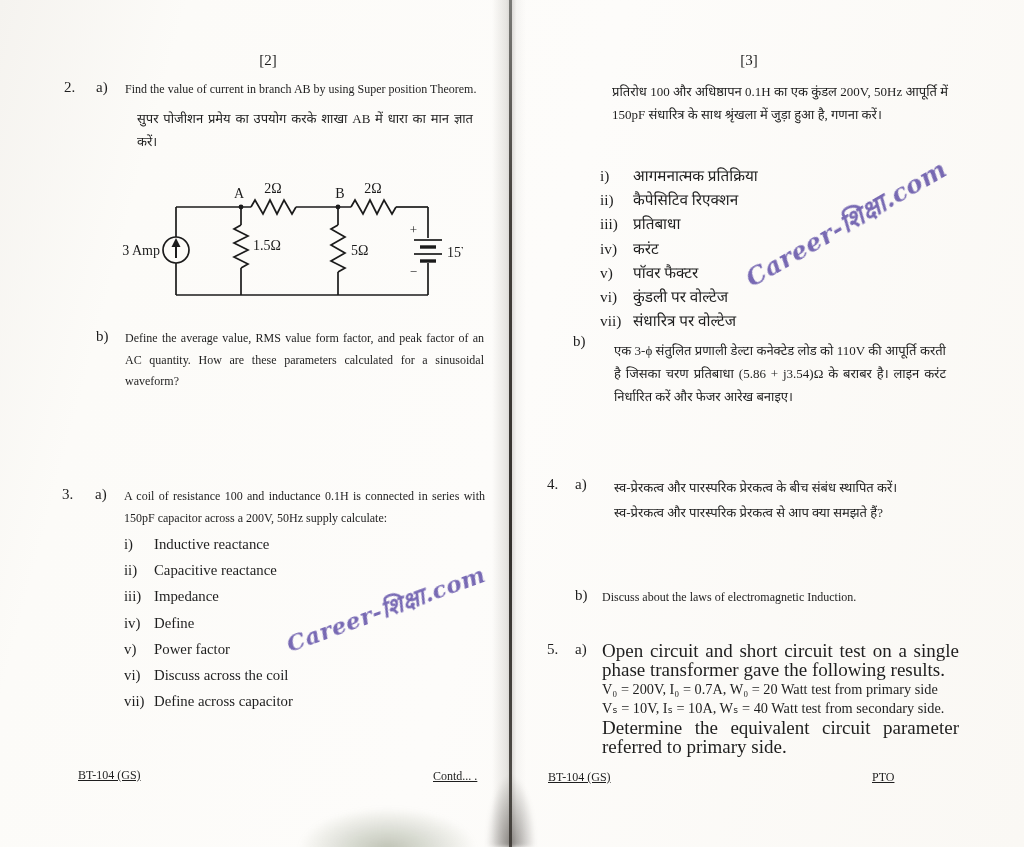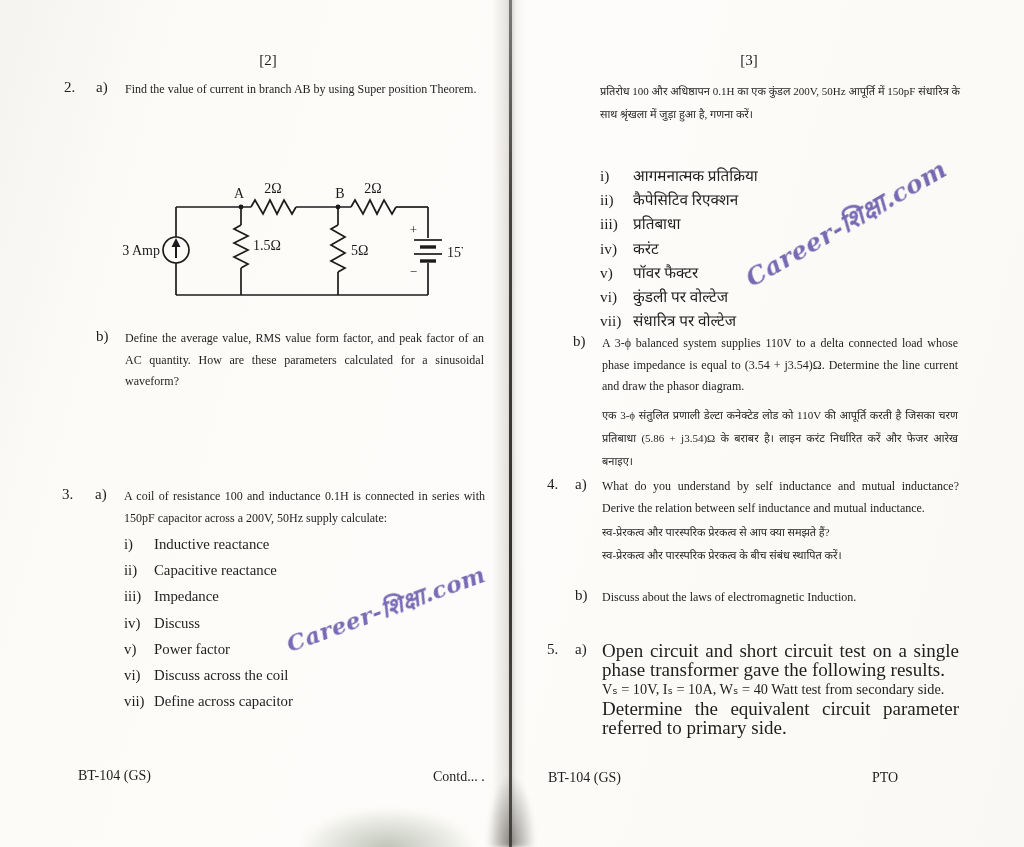--- a/index.html
+++ b/index.html
@@ -11,33 +11,33 @@
     color:#1e1e1e;
   }
   .pnum { position:absolute; width:36px; text-align:center; font-size:15px; }
   .row  { position:absolute; display:flex; align-items:flex-start; }
   .qnum { flex:0 0 32px; font-size:15px; }
   .qnum.n3 { flex:0 0 33px; }
   .qsub { flex:0 0 29px; font-size:15px; }
   .qsub.n27 { flex:0 0 27px; }
   .qtext { flex:1; min-width:0; }
   p.en  { margin:0; font-size:12px; line-height:21.5px; text-align:justify; }
-  p.hi  { margin:6px 0 0; font-size:11px; line-height:23.2px; text-align:justify;
+  p.hi  { margin:6px 12px 0; font-size:13px; line-height:23.2px; text-align:justify;
           font-family:"Liberation Serif","DejaVu Sans",serif; }
   p.hi.first { margin-top:0; }
   .items { margin-top:2px; }
   .item  { display:flex; font-size:14.8px; line-height:26.2px; }
   .item .m { flex:0 0 30px; }
   .items-hi .item { font-size:15.3px; line-height:24.2px;
           font-family:"Liberation Serif","DejaVu Sans",serif; }
   .items-hi .item .m { flex:0 0 33px; font-family:"Liberation Serif","DejaVu Serif",serif; }
   .q5 p.en { font-size:19px; line-height:19.3px; }
   .q5 p.data { margin:0; font-size:14.3px; line-height:19.3px;
           font-family:"Liberation Serif","DejaVu Sans",serif; }
-  .footer { position:absolute; font-size:14px; }
+  .footer { position:absolute; font-size:12px;text-decoration:underline; }
   .stamp {
     position:absolute; white-space:nowrap; font-style:italic; font-weight:bold;
     letter-spacing:0.6px; color:#5b4aa9; opacity:0.82; mix-blend-mode:multiply;
     transform-origin:left center; filter:blur(0.35px);
     font-family:"DejaVu Serif","Liberation Serif",serif;
   }
   .stamp-left  { left:287px; top:628px; font-size:23px; transform:rotate(-20deg); }
   .stamp-right { left:747px; top:262px; font-size:25px; transform:rotate(-30deg); }
   .gutter {
     position:absolute; left:492px; top:0; width:34px; height:847px;
@@ -68,20 +68,21 @@
 <div class="scan">
 
   <section>
     <div class="pnum" style="left:250px;top:52px">[2]</div>
 
     <div class="row" style="left:64px;top:79px;width:421px">
       <span class="qnum">2.</span>
       <span class="qsub">a)</span>
       <div class="qtext">
         <p class="en">Find the value of current in branch AB by using Super position Theorem.</p>
+        <p class="hi">सुपर पोजीशन प्रमेय का उपयोग करके शाखा AB में धारा का मान ज्ञात करें।</p>
       </div>
     </div>
 
     <svg class="circuit" width="345" height="128" viewBox="0 0 345 128">
       <g stroke="#1b1b1b" stroke-width="1.7" fill="none">
         <path d="M58 27 H133"></path>
         <polyline points="133,27 137,20 145,34 152,20 159,34 166,20 174,34 178,27"></polyline>
         <path d="M178 27 H233"></path>
         <polyline points="233,27 237,20 245,34 252,20 259,34 266,20 274,34 278,27"></polyline>
         <path d="M278 27 H310"></path>
@@ -140,21 +141,21 @@
           <div class="item">
             <span class="m">ii)</span>
             <span>Capacitive reactance</span>
           </div>
           <div class="item">
             <span class="m">iii)</span>
             <span>Impedance</span>
           </div>
           <div class="item">
             <span class="m">iv)</span>
-            <span>Discuss</span>
+            <span>Define</span>
           </div>
           <div class="item">
             <span class="m">v)</span>
             <span>Power factor</span>
           </div>
           <div class="item">
             <span class="m">vi)</span>
             <span>Discuss across the coil</span>
           </div>
           <div class="item">
@@ -207,47 +208,46 @@
       </div>
       <div class="item">
         <span class="m">vii)</span>
         <span>संधारित्र पर वोल्टेज</span>
       </div>
     </div>
 
     <div class="row" style="left:573px;top:333px;width:385px">
       <span class="qsub">b)</span>
       <div class="qtext">
-        <p class="en">A 3-ϕ balanced system supplies 110V to a delta connected load whose phase impedance is equal to (3.54 + j3.54)Ω. Determine the line current and draw the phasor diagram.</p>
         <p class="hi">एक 3-ϕ संतुलित प्रणाली डेल्टा कनेक्टेड लोड को 110V की आपूर्ति करती है जिसका चरण प्रतिबाधा (5.86 + j3.54)Ω के बराबर है। लाइन करंट निर्धारित करें और फेजर आरेख बनाइए।</p>
       </div>
     </div>
 
     <div class="row" style="left:547px;top:476px;width:412px">
       <span class="qnum" style="flex:0 0 28px">4.</span>
       <span class="qsub n27">a)</span>
       <div class="qtext">
-        <p class="en">What do you understand by self inductance and mutual inductance? Derive the relation between self inductance and mutual inductance.</p>
+        <p class="hi first">स्व-प्रेरकत्व और पारस्परिक प्रेरकत्व के बीच संबंध स्थापित करें।</p>
         <p class="hi" style="margin-top:2px">स्व-प्रेरकत्व और पारस्परिक प्रेरकत्व से आप क्या समझते हैं?</p>
-        <p class="hi first">स्व-प्रेरकत्व और पारस्परिक प्रेरकत्व के बीच संबंध स्थापित करें।</p>
       </div>
     </div>
 
     <div class="row" style="left:575px;top:587px;width:384px">
       <span class="qsub n27">b)</span>
       <div class="qtext">
         <p class="en">Discuss about the laws of electromagnetic Induction.</p>
       </div>
     </div>
 
     <div class="row q5" style="left:547px;top:641px;width:412px">
       <span class="qnum" style="flex:0 0 28px">5.</span>
       <span class="qsub n27">a)</span>
       <div class="qtext">
         <p class="en">Open circuit and short circuit test on a single phase transformer gave the following results.</p>
+        <p class="data">V₀ = 200V, I₀ = 0.7A, W₀ = 20 Watt test from primary side</p>
         <p class="data">Vₛ = 10V, Iₛ = 10A, Wₛ = 40 Watt test from secondary side.</p>
         <p class="en">Determine the equivalent circuit parameter referred to primary side.</p>
       </div>
     </div>
 
     <div class="stamp stamp-right">Career-शिक्षा.com</div>
 
     <div class="footer" style="left:548px;top:770px">BT-104 (GS)</div>
     <div class="footer" style="left:872px;top:770px">PTO</div>
   </section>

